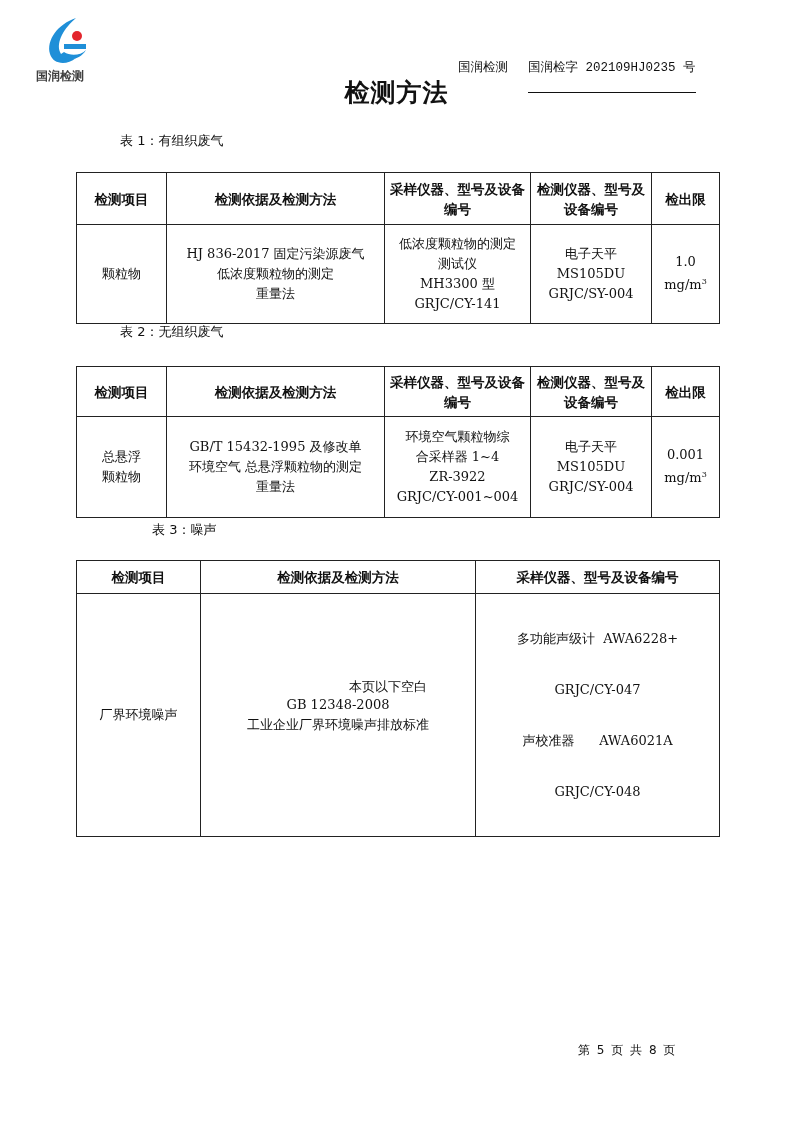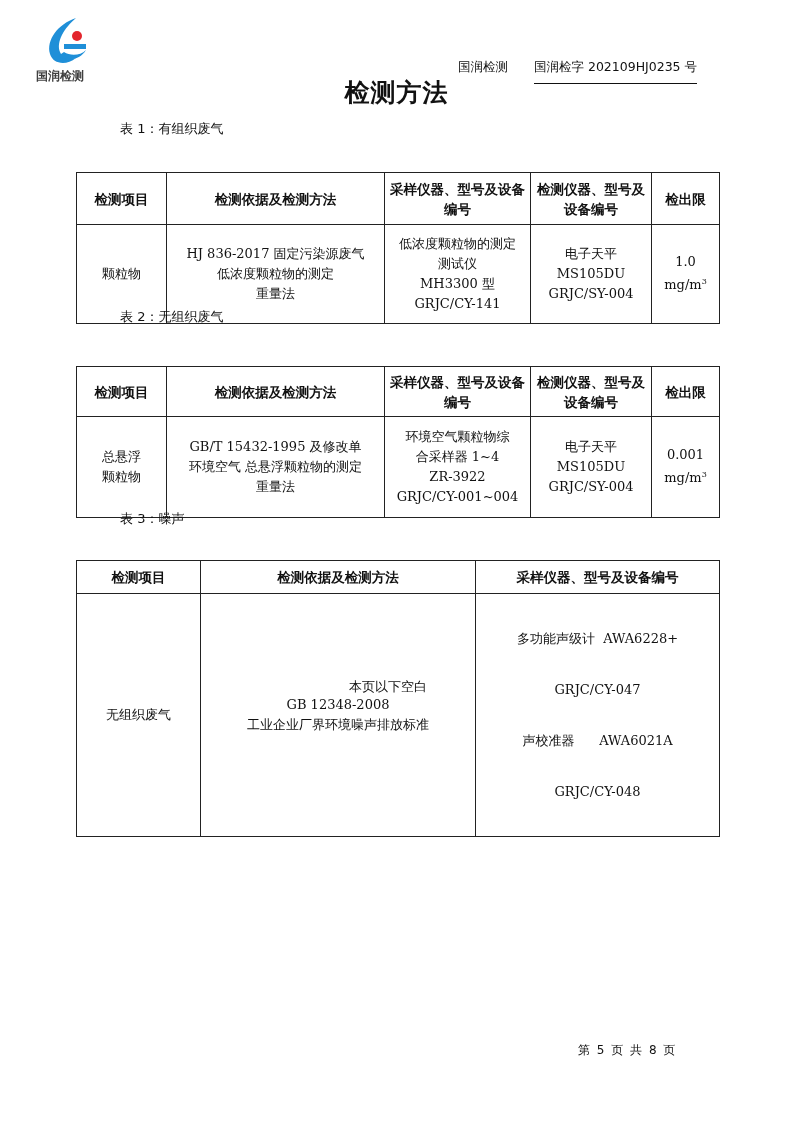--- a/index.html
+++ b/index.html
@@ -10,21 +10,21 @@
   }
   .logo { position: absolute; left: 36px; top: 16px; width: 64px; height: 70px; }
   .logo-text {
     position: absolute; left: 36px; top: 68px; font-size: 12px; font-weight: bold;
     font-family: "DejaVu Sans", sans-serif; color: #404040; letter-spacing: 0px;
   }
   .report-no {
     position: absolute; left: 458px; top: 59px; font-size: 12.5px;
     font-family: "DejaVu Sans", sans-serif;
   }
-  .report-no .val { border-bottom: 1px solid #111; padding-bottom: 9px; margin-left: 22px; }
+  .report-no .val { border-bottom: 1px solid #111; padding-bottom: 17px; margin-left: 16px; font-family: Liberation Mono, monospace; }
   .title {
     position: absolute; left: 0; width: 793px; top: 76px; text-align: center;
     font-size: 25px; font-weight: bold; letter-spacing: 1px;
     font-family: "DejaVu Sans", sans-serif;
   }
   .caption {
     position: absolute; left: 120px; font-size: 13px;
     font-family: "DejaVu Sans", sans-serif;
   }
   table {
@@ -60,21 +60,21 @@
 </div>
 <div class="logo-text">国润检测</div>
 
 <div class="report-no">
   <span>国润检测</span>
   <span class="val">国润检字 202109HJ0235 号</span>
 </div>
 
 <div class="title">检测方法</div>
 
-<div class="caption" style="top:120px;">表 1：有组织废气</div>
+<div class="caption" style="top:132px;">表 1：有组织废气</div>
 <table style="top:152px;">
   <colgroup>
       <col style="width:90px">
       <col style="width:218px">
       <col style="width:146px">
       <col style="width:121px">
       <col style="width:68px">
     </colgroup>
   <tbody>
       <tr style="height:52px">
@@ -103,21 +103,21 @@
       <span class="line">GRJC/SY-004</span>
     </td>
     <td>
       <span class="line">1.0</span>
       <span class="line"><span>mg/m</span><sup>3</sup></span>
     </td>
   </tr>
 </tbody>
   </table>
 
-<div class="caption" style="top:308px;">表 2：无组织废气</div>
+<div class="caption" style="top:323px;">表 2：无组织废气</div>
 <table style="top:346px;">
   <colgroup>
       <col style="width:90px">
       <col style="width:218px">
       <col style="width:146px">
       <col style="width:121px">
       <col style="width:68px">
     </colgroup>
   <tbody>
       <tr style="height:50px">
@@ -149,35 +149,35 @@
       <span class="line">GRJC/SY-004</span>
     </td>
     <td>
       <span class="line">0.001</span>
       <span class="line"><span>mg/m</span><sup>3</sup></span>
     </td>
   </tr>
 </tbody>
   </table>
 
-<div class="caption" style="top:510px;">表 3：噪声</div>
+<div class="caption" style="top:521px;margin-left:32px;">表 3：噪声</div>
 <table style="top:540px;">
   <colgroup>
       <col style="width:124px">
       <col style="width:275px">
       <col style="width:244px">
     </colgroup>
   <tbody>
       <tr style="height:33px">
     <th>检测项目</th>
     <th>检测依据及检测方法</th>
     <th>采样仪器、型号及设备编号</th>
   </tr>
   <tr style="height:91px">
-    <td class="cn">无组织废气</td>
+    <td class="cn">厂界环境噪声</td>
     <td>
       <span class="line">GB 12348-2008</span>
       <span class="line">工业企业厂界环境噪声排放标准</span>
     </td>
     <td style="line-height:17px; white-space:pre;">
       <span class="line">多功能声级计  AWA6228+</span>
       <span class="line">GRJC/CY-047</span>
       <span class="line">声校准器      AWA6021A</span>
       <span class="line">GRJC/CY-048</span>
     </td>

